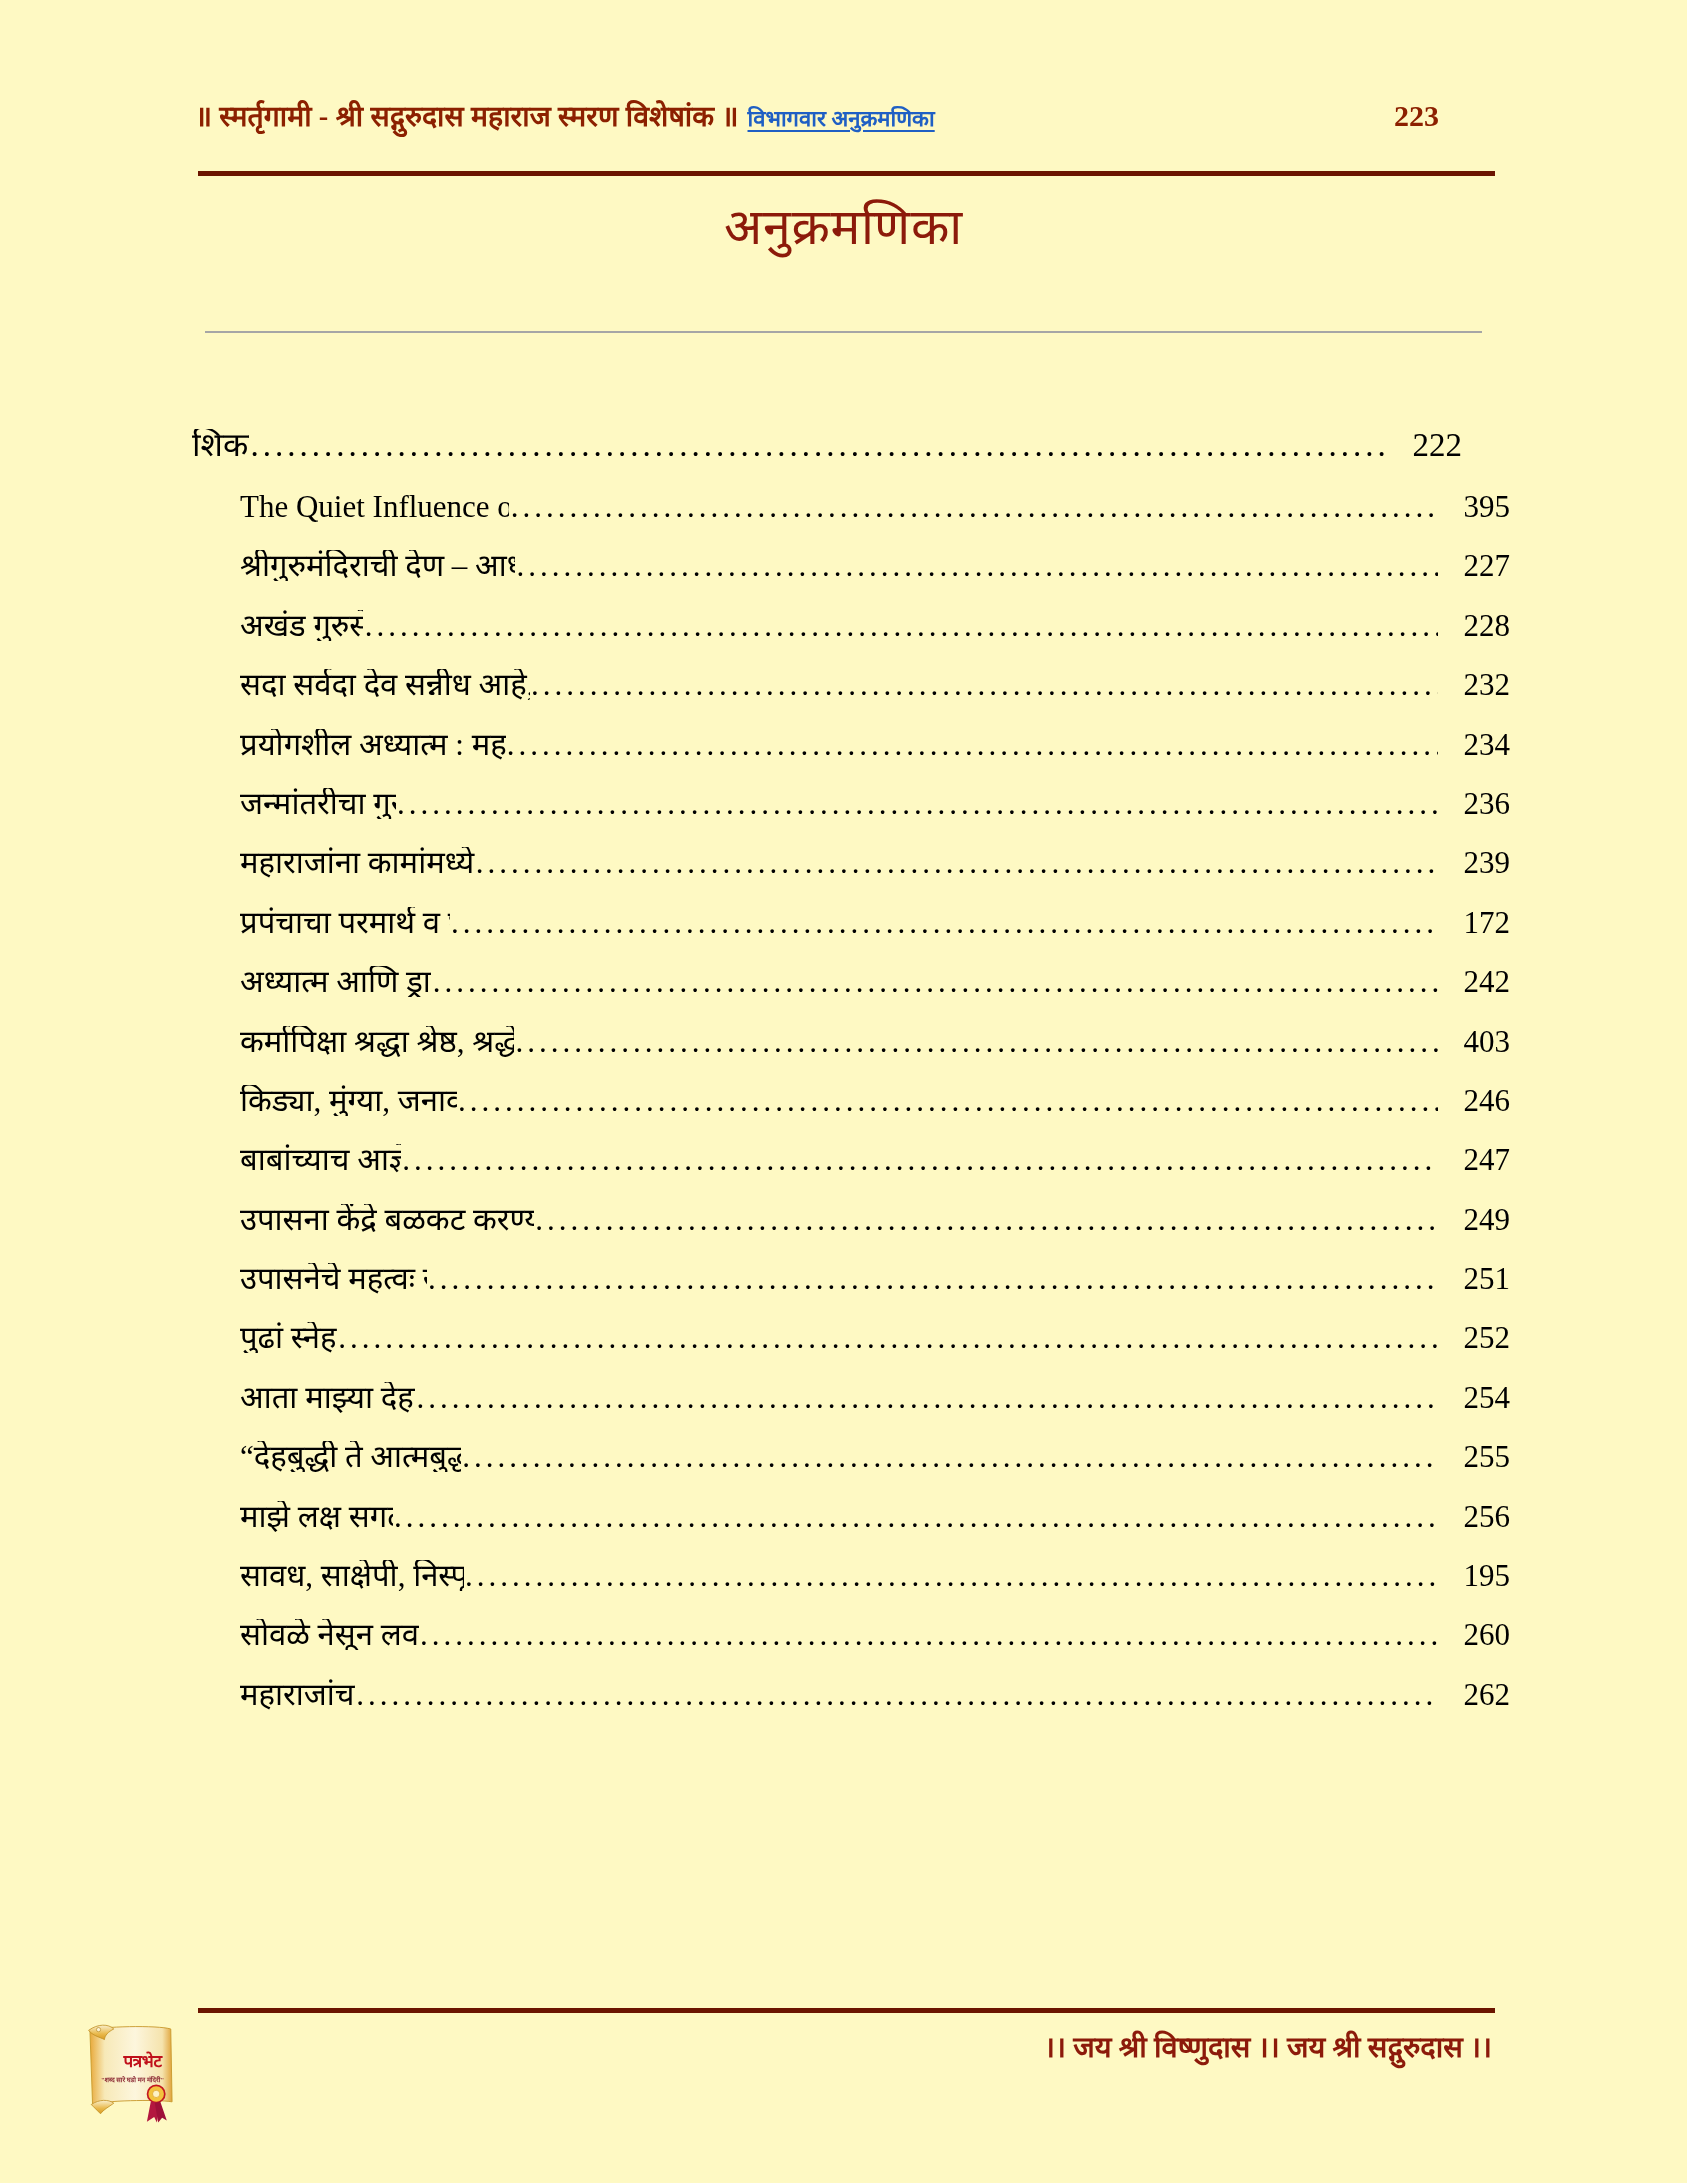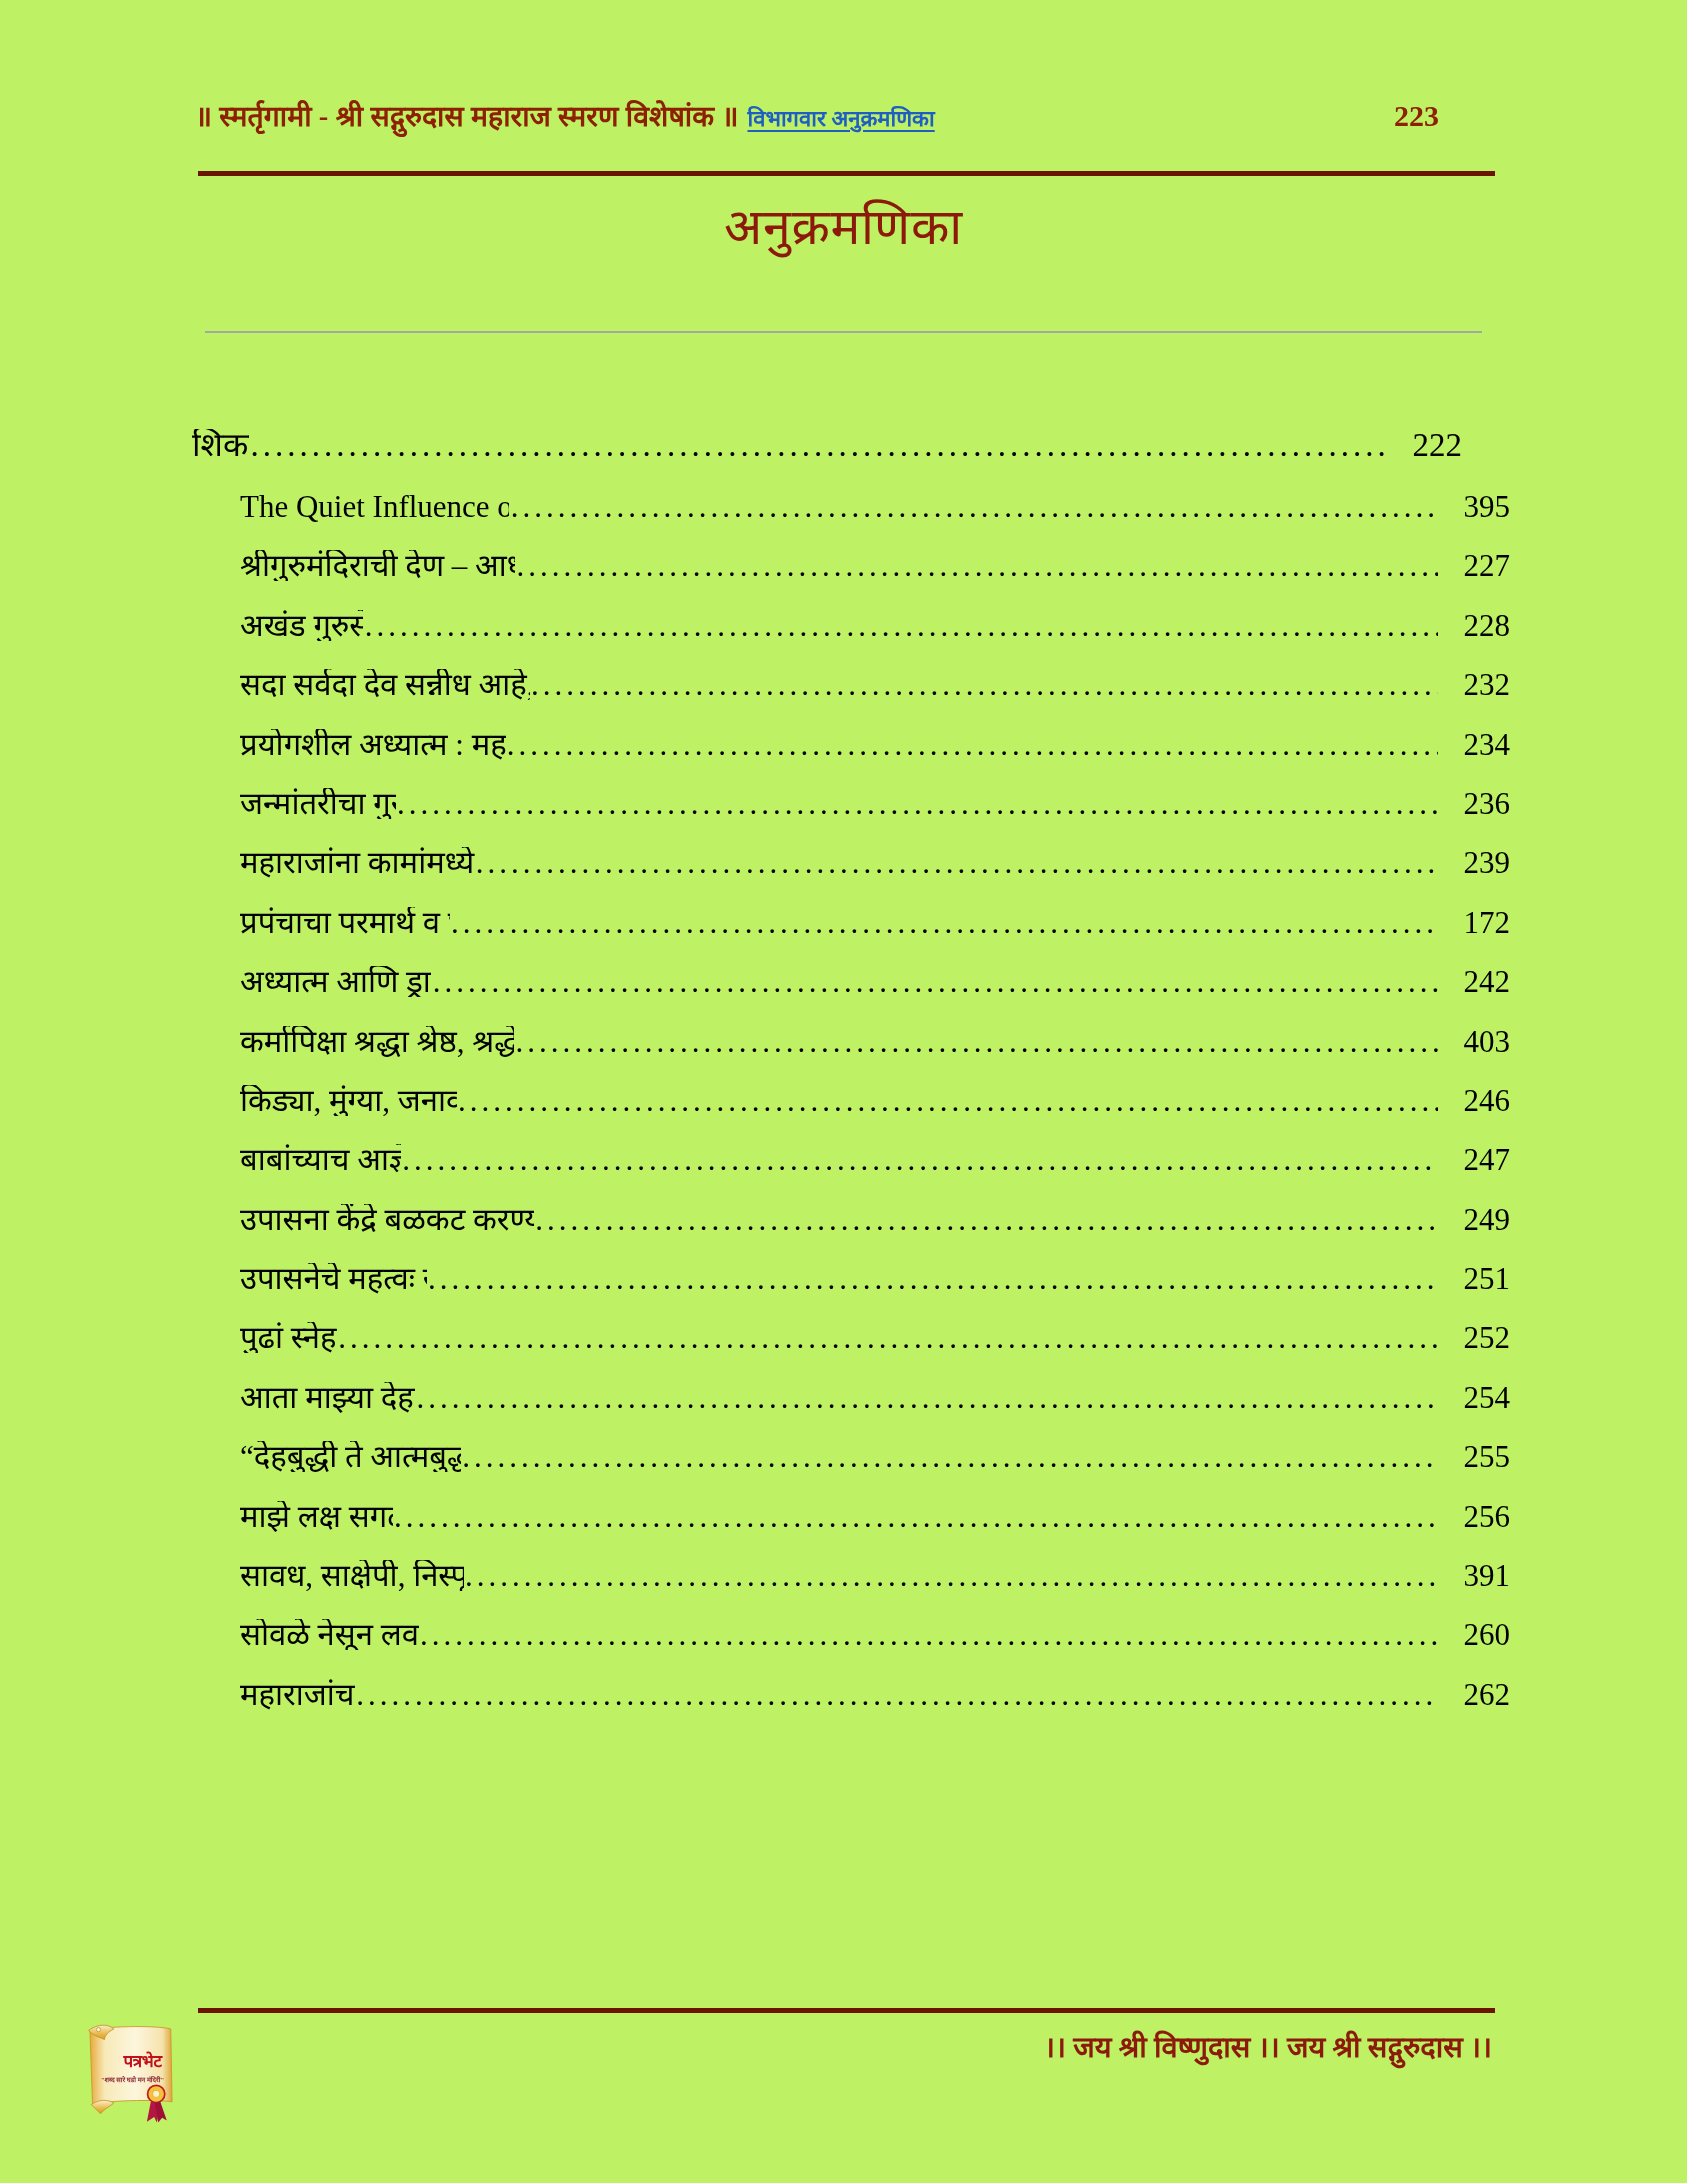--- a/index.html
+++ b/index.html
@@ -4,21 +4,21 @@
 <style>
   html, body {
     margin: 0;
     padding: 0;
     background: #ffffff;
   }
   .page {
     position: relative;
     width: 1687px;
     height: 2183px;
-    background: #bef264;
+    background: #fef9c3;
     font-family: "Liberation Serif", "DejaVu Serif", serif;
     overflow: hidden;
     box-sizing: border-box;
   }
 
   
   .header {
     position: absolute;
     left: 195px;
     top: 96px;
@@ -292,21 +292,21 @@
         <span class="toc-page">255</span>
       </div>
       <div class="toc-row lvl2">
         <span class="toc-label">माझे लक्ष सगळीकडे आहे</span>
         <span class="toc-dots"></span>
         <span class="toc-page">256</span>
       </div>
       <div class="toc-row lvl2">
         <span class="toc-label">सावध, साक्षेपी, निस्पृह, निर्धारी, निश्चयी</span>
         <span class="toc-dots"></span>
-        <span class="toc-page">391</span>
+        <span class="toc-page">195</span>
       </div>
       <div class="toc-row lvl2">
         <span class="toc-label">सोवळे नेसून लवकर मंदिरात ये</span>
         <span class="toc-dots"></span>
         <span class="toc-page">260</span>
       </div>
       <div class="toc-row lvl2">
         <span class="toc-label">महाराजांचा त्रिशूळ</span>
         <span class="toc-dots"></span>
         <span class="toc-page">262</span>

